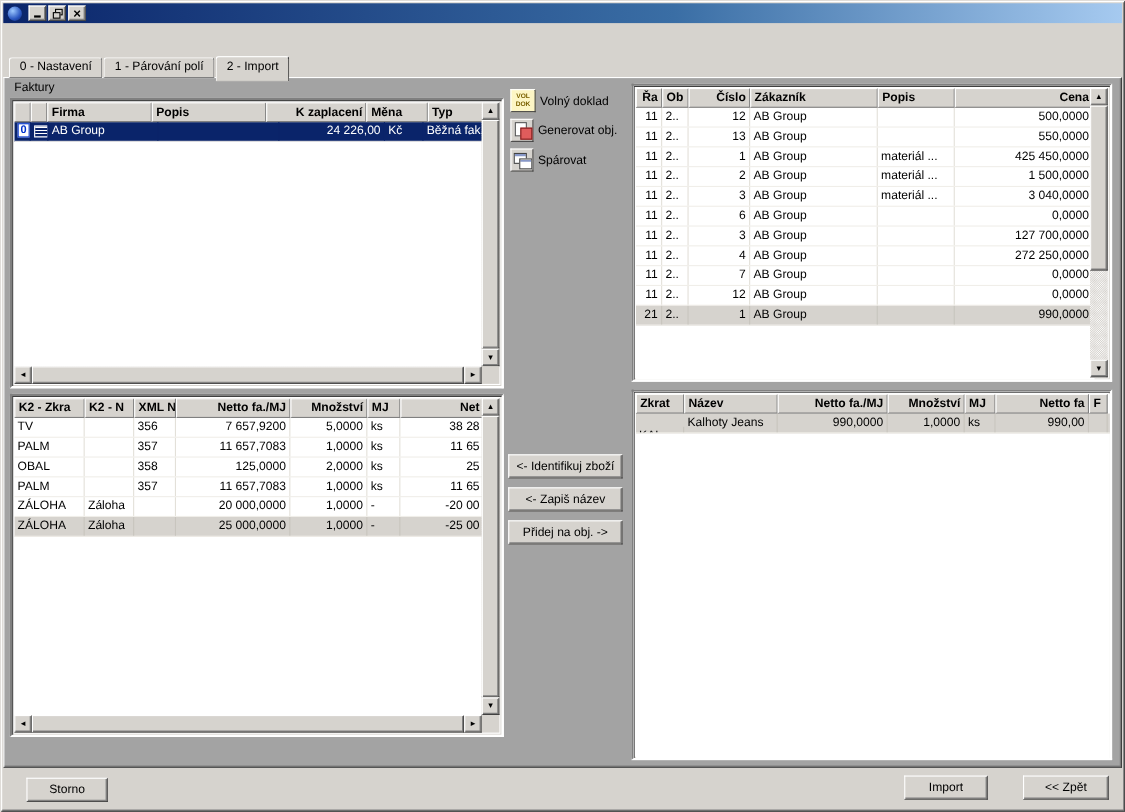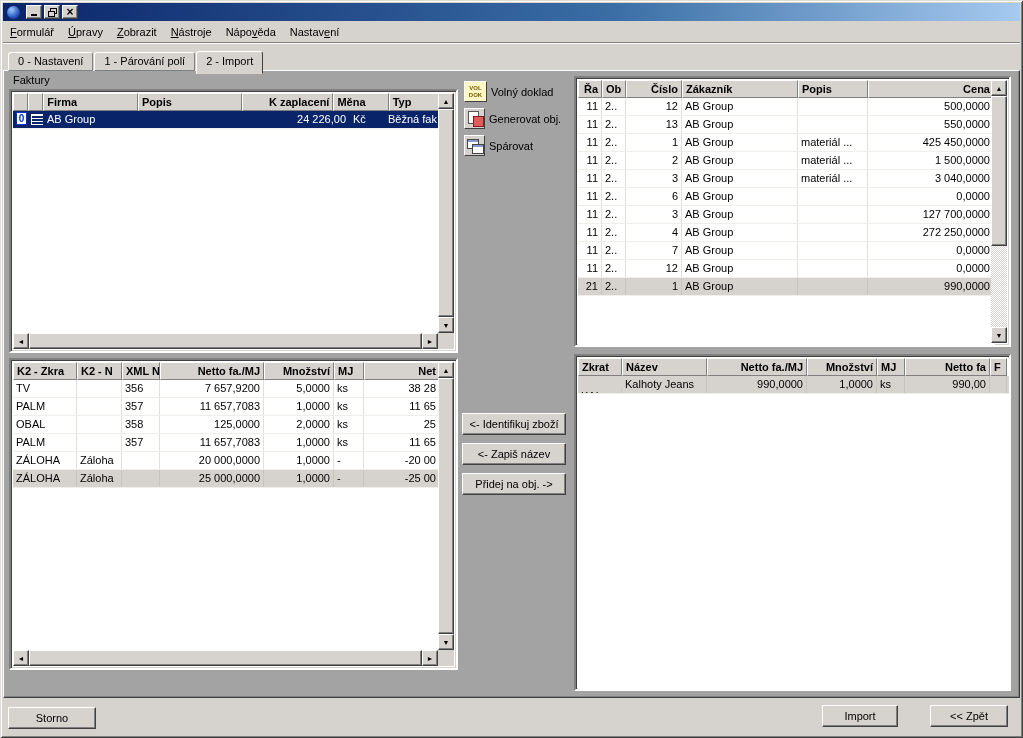--- a/index.html
+++ b/index.html
@@ -115,21 +115,21 @@
   .scroll-v .sb-thumb{left:0;width:16px;}
   .scroll-h .sb-thumb{top:0;height:16px;}
   .panel-lt .scroll-v .sb-thumb{top:16px;bottom:16px;}
   .panel-rt .scroll-v .sb-thumb{top:16px;height:150px;}
   .panel-lb .scroll-v .sb-thumb{top:16px;bottom:16px;}
   .scroll-h .sb-thumb{left:16px;right:16px;}
   .sb-corner{position:absolute;right:2px;bottom:2px;width:16px;height:16px;background:#d6d3ce;}
 
   
   .footer-btn{position:absolute;height:22px;}
-  #btn-storno{left:8px;top:707px;width:88px;}
+  #btn-storno{left:24px;top:707px;width:74px;}
   #btn-import{left:822px;top:705px;width:76px;}
   #btn-zpet{left:930px;top:705px;width:78px;}
 </style>
 </head>
 <body>
 
 <div class="window">
 
   <div class="titlebar">
     <span class="app-icon"></span>
@@ -139,28 +139,20 @@
         </span>
       <span class="tb-btn">
           <span class="glyph-restore"></span>
         </span>
       <span class="tb-btn">
           <span class="glyph-close">×</span>
         </span>
     </span>
   </div>
 
-  <div class="menubar" id="menubar">
-      <div class="menu-item"><span class="accel">F</span>ormulář</div>
-      <div class="menu-item"><span class="accel">Ú</span>pravy</div>
-      <div class="menu-item"><span class="accel">Z</span>obrazit</div>
-      <div class="menu-item"><span class="accel">N</span>ástroje</div>
-      <div class="menu-item">Nápo<span class="accel">v</span>ěda</div>
-      <div class="menu-item">Nastav<span class="accel">e</span>ní</div>
-    </div>
 
   <div class="tabstrip" id="tabs">
       <div class="tab">0 - Nastavení</div>
       <div class="tab">1 - Párování polí</div>
       <div class="tab active">2 - Import</div>
     </div>
 
   <div class="tabpage">
     <div class="group-label">Faktury</div>
 

